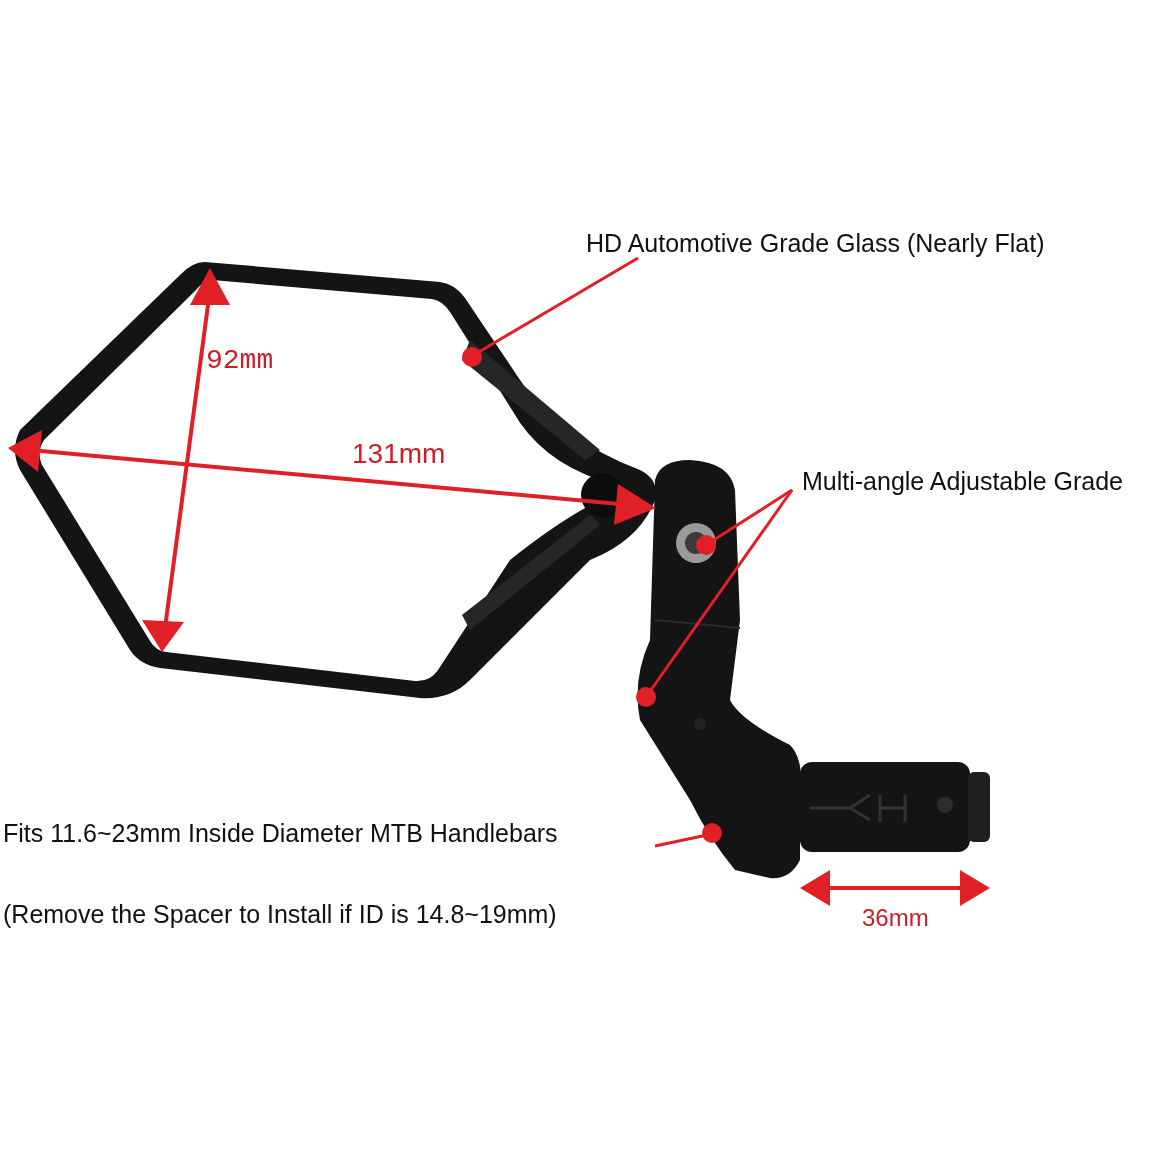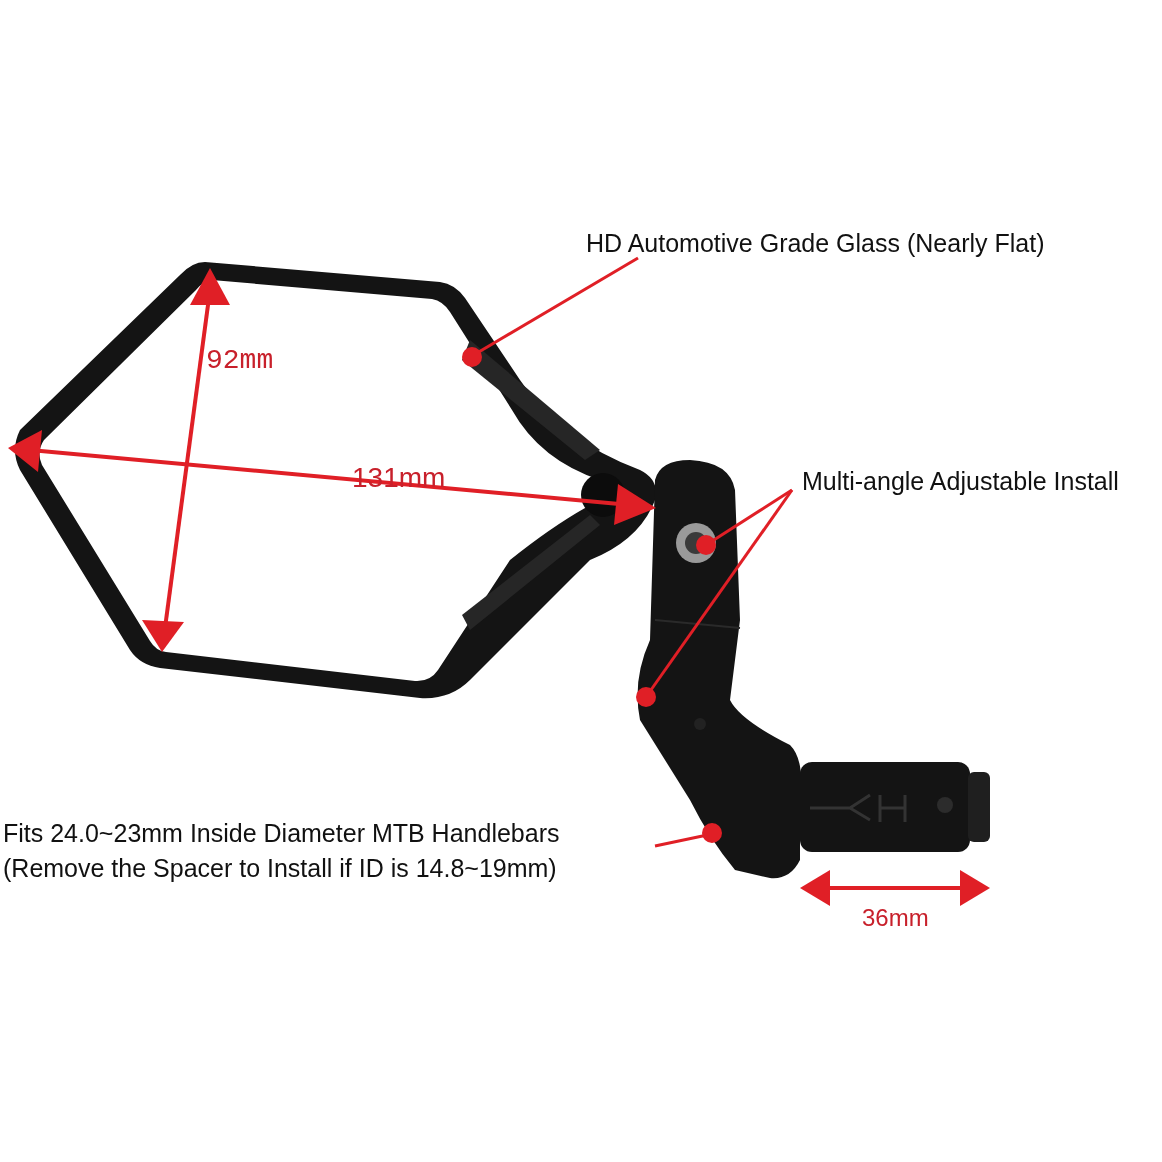--- a/index.html
+++ b/index.html
@@ -65,20 +65,20 @@
       <circle cx="706" cy="545" r="10" fill="#e01f26"></circle>
       <circle cx="646" cy="697" r="10" fill="#e01f26"></circle>
     </g>
     <g>
       <line x1="655" y1="846" x2="712" y2="834" stroke="#e01f26" stroke-width="3"></line>
       <circle cx="712" cy="833" r="10" fill="#e01f26"></circle>
     </g>
   </svg>
 
   <div class="lbl" style="left:586px; top:228px;">HD Automotive Grade Glass (Nearly Flat)</div>
-  <div class="lbl" style="left:802px; top:466px;">Multi-angle Adjustable Install</div>
-  <div class="lbl" style="left:3px; top:818px;">Fits 24.0~23mm Inside Diameter MTB Handlebars</div>
-  <div class="lbl" style="left:3px; top:853px;">(Remove the Spacer to Install if ID is 14.8~19mm)</div>
+  <div class="lbl" style="left:802px; top:466px;">Multi-angle Adjustable Grade</div>
+  <div class="lbl" style="left:3px; top:818px;">Fits 11.6~23mm Inside Diameter MTB Handlebars</div>
+  <div class="lbl" style="left:3px; top:899px;">(Remove the Spacer to Install if ID is 14.8~19mm)</div>
 
   <div class="dim" style="left:206px; top:345px;font-family:Liberation Mono, monospace;">92mm</div>
-  <div class="dim" style="left:352px; top:462px;text-align:right;">131mm</div>
+  <div class="dim" style="left:352px; top:438px;text-align:right;">131mm</div>
   <div class="dim" style="left:862px; top:902px; font-size:24px;">36mm</div>
 </div>
 
 </body></html>

